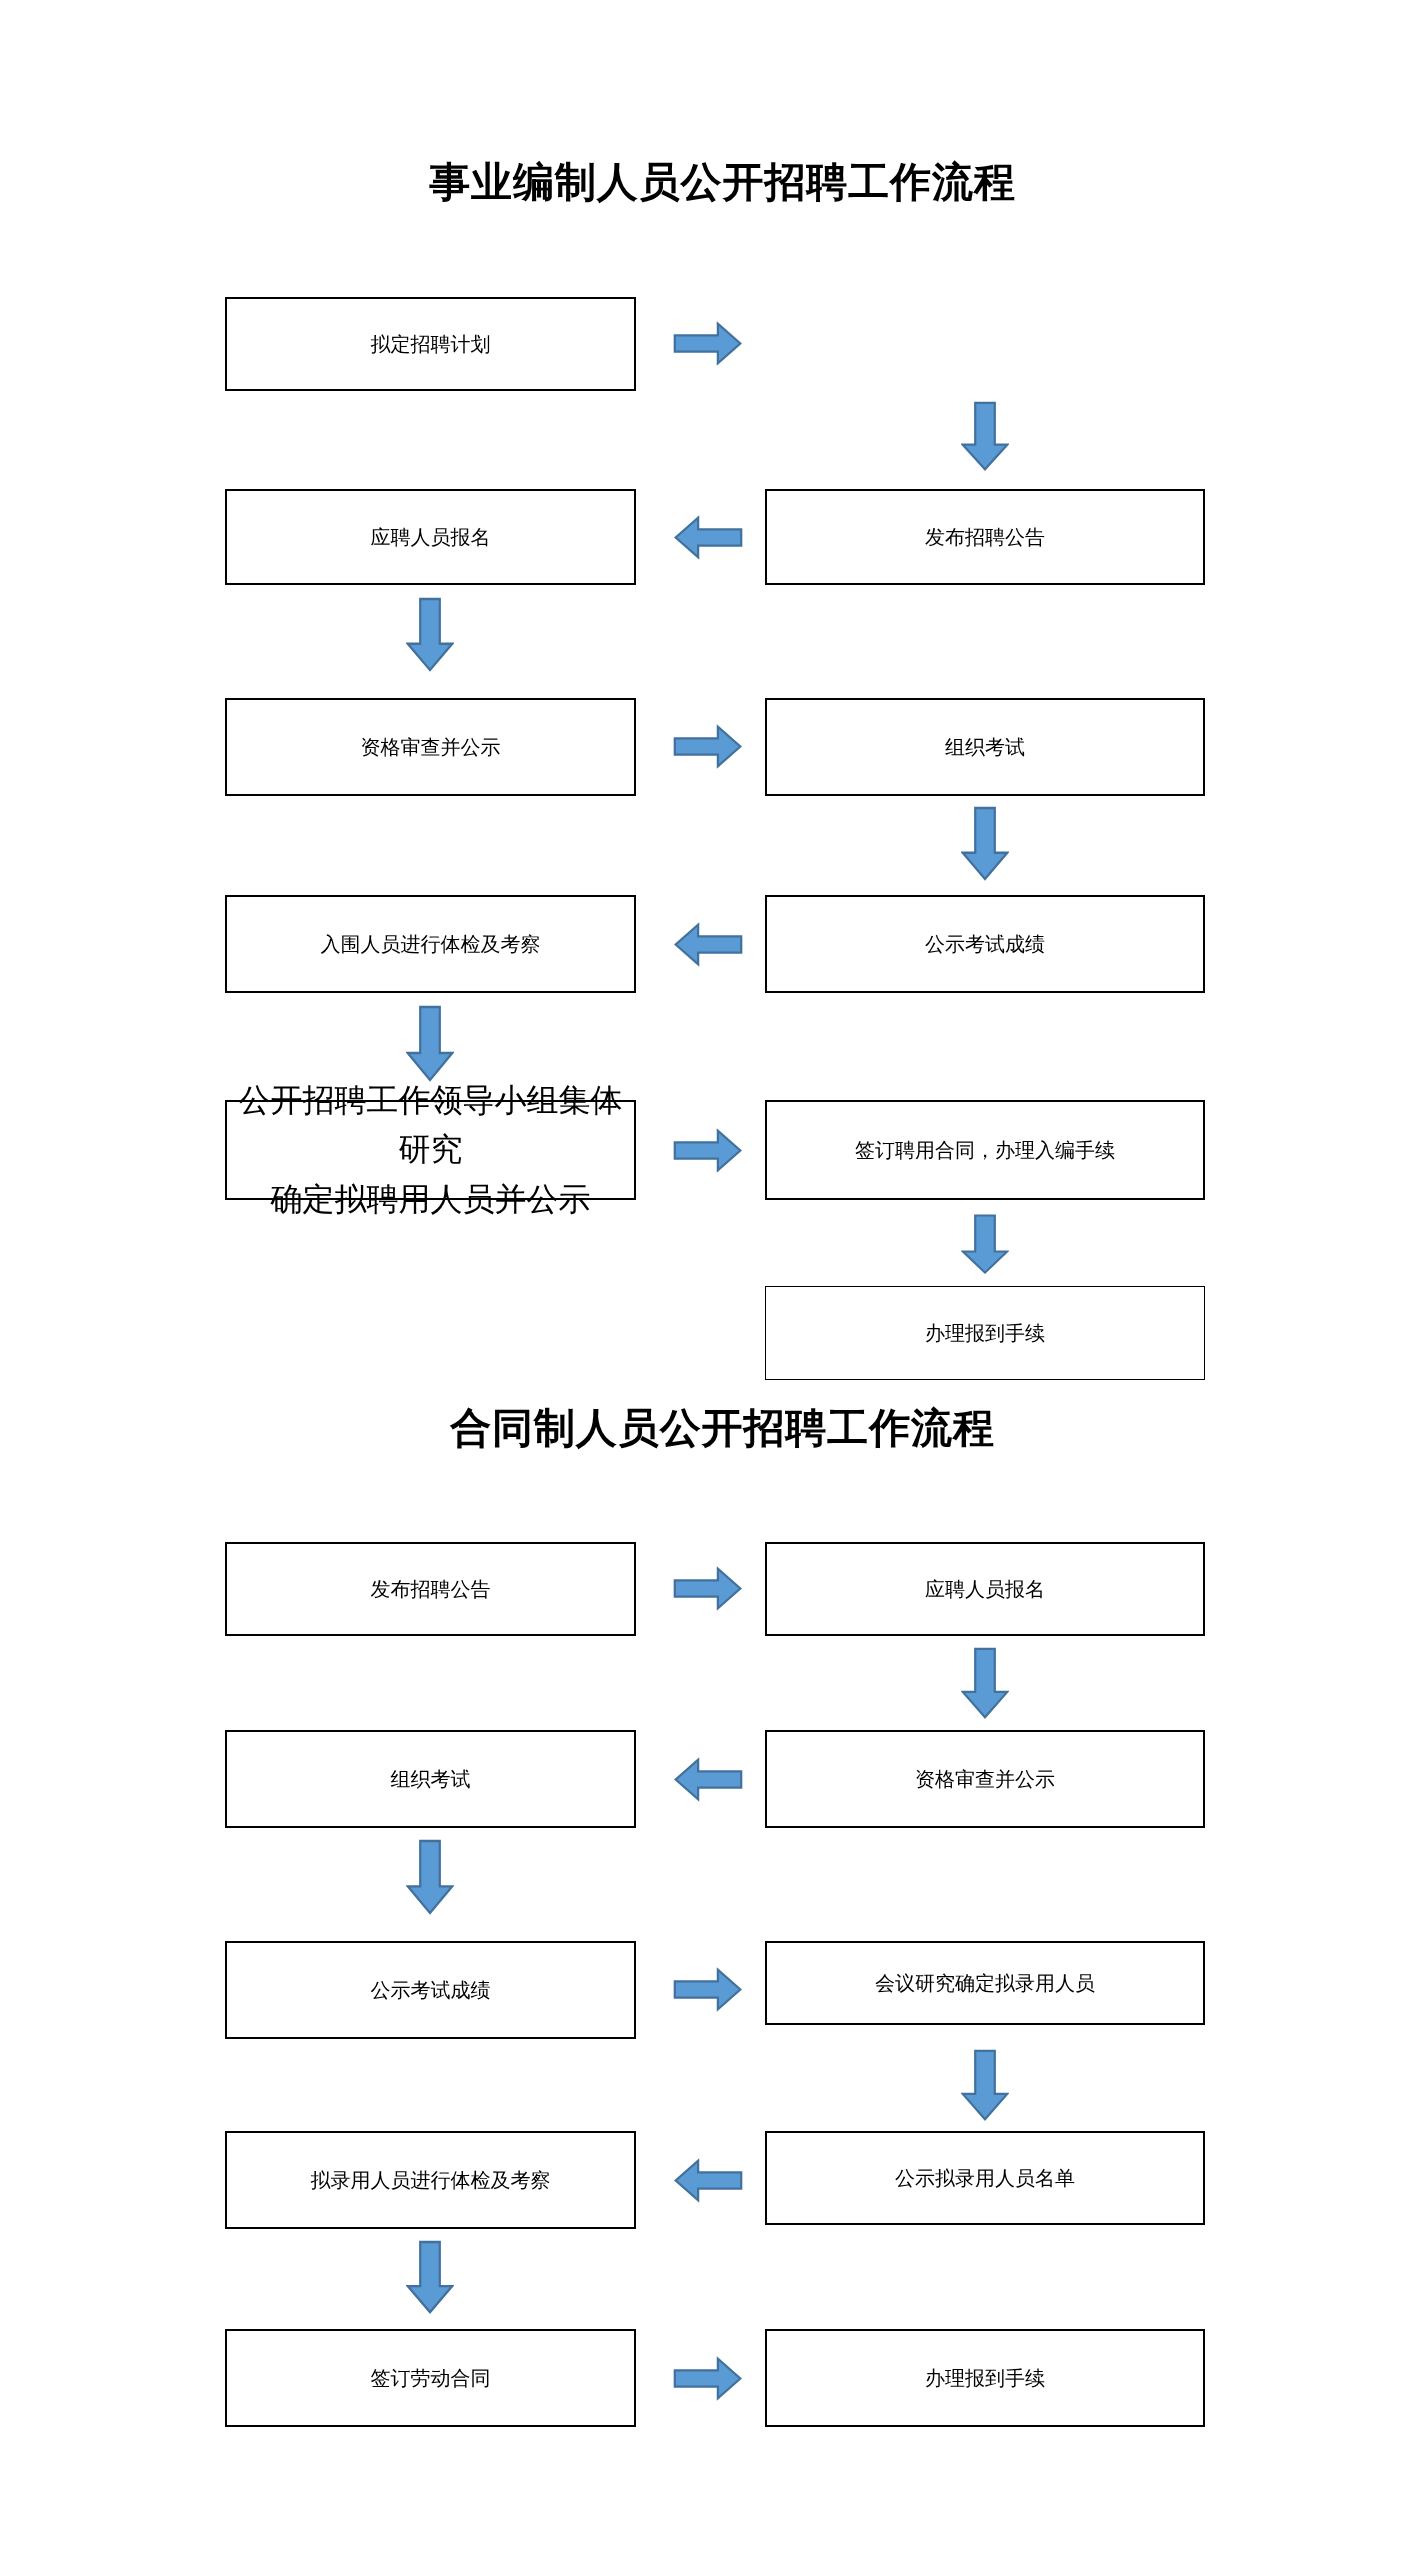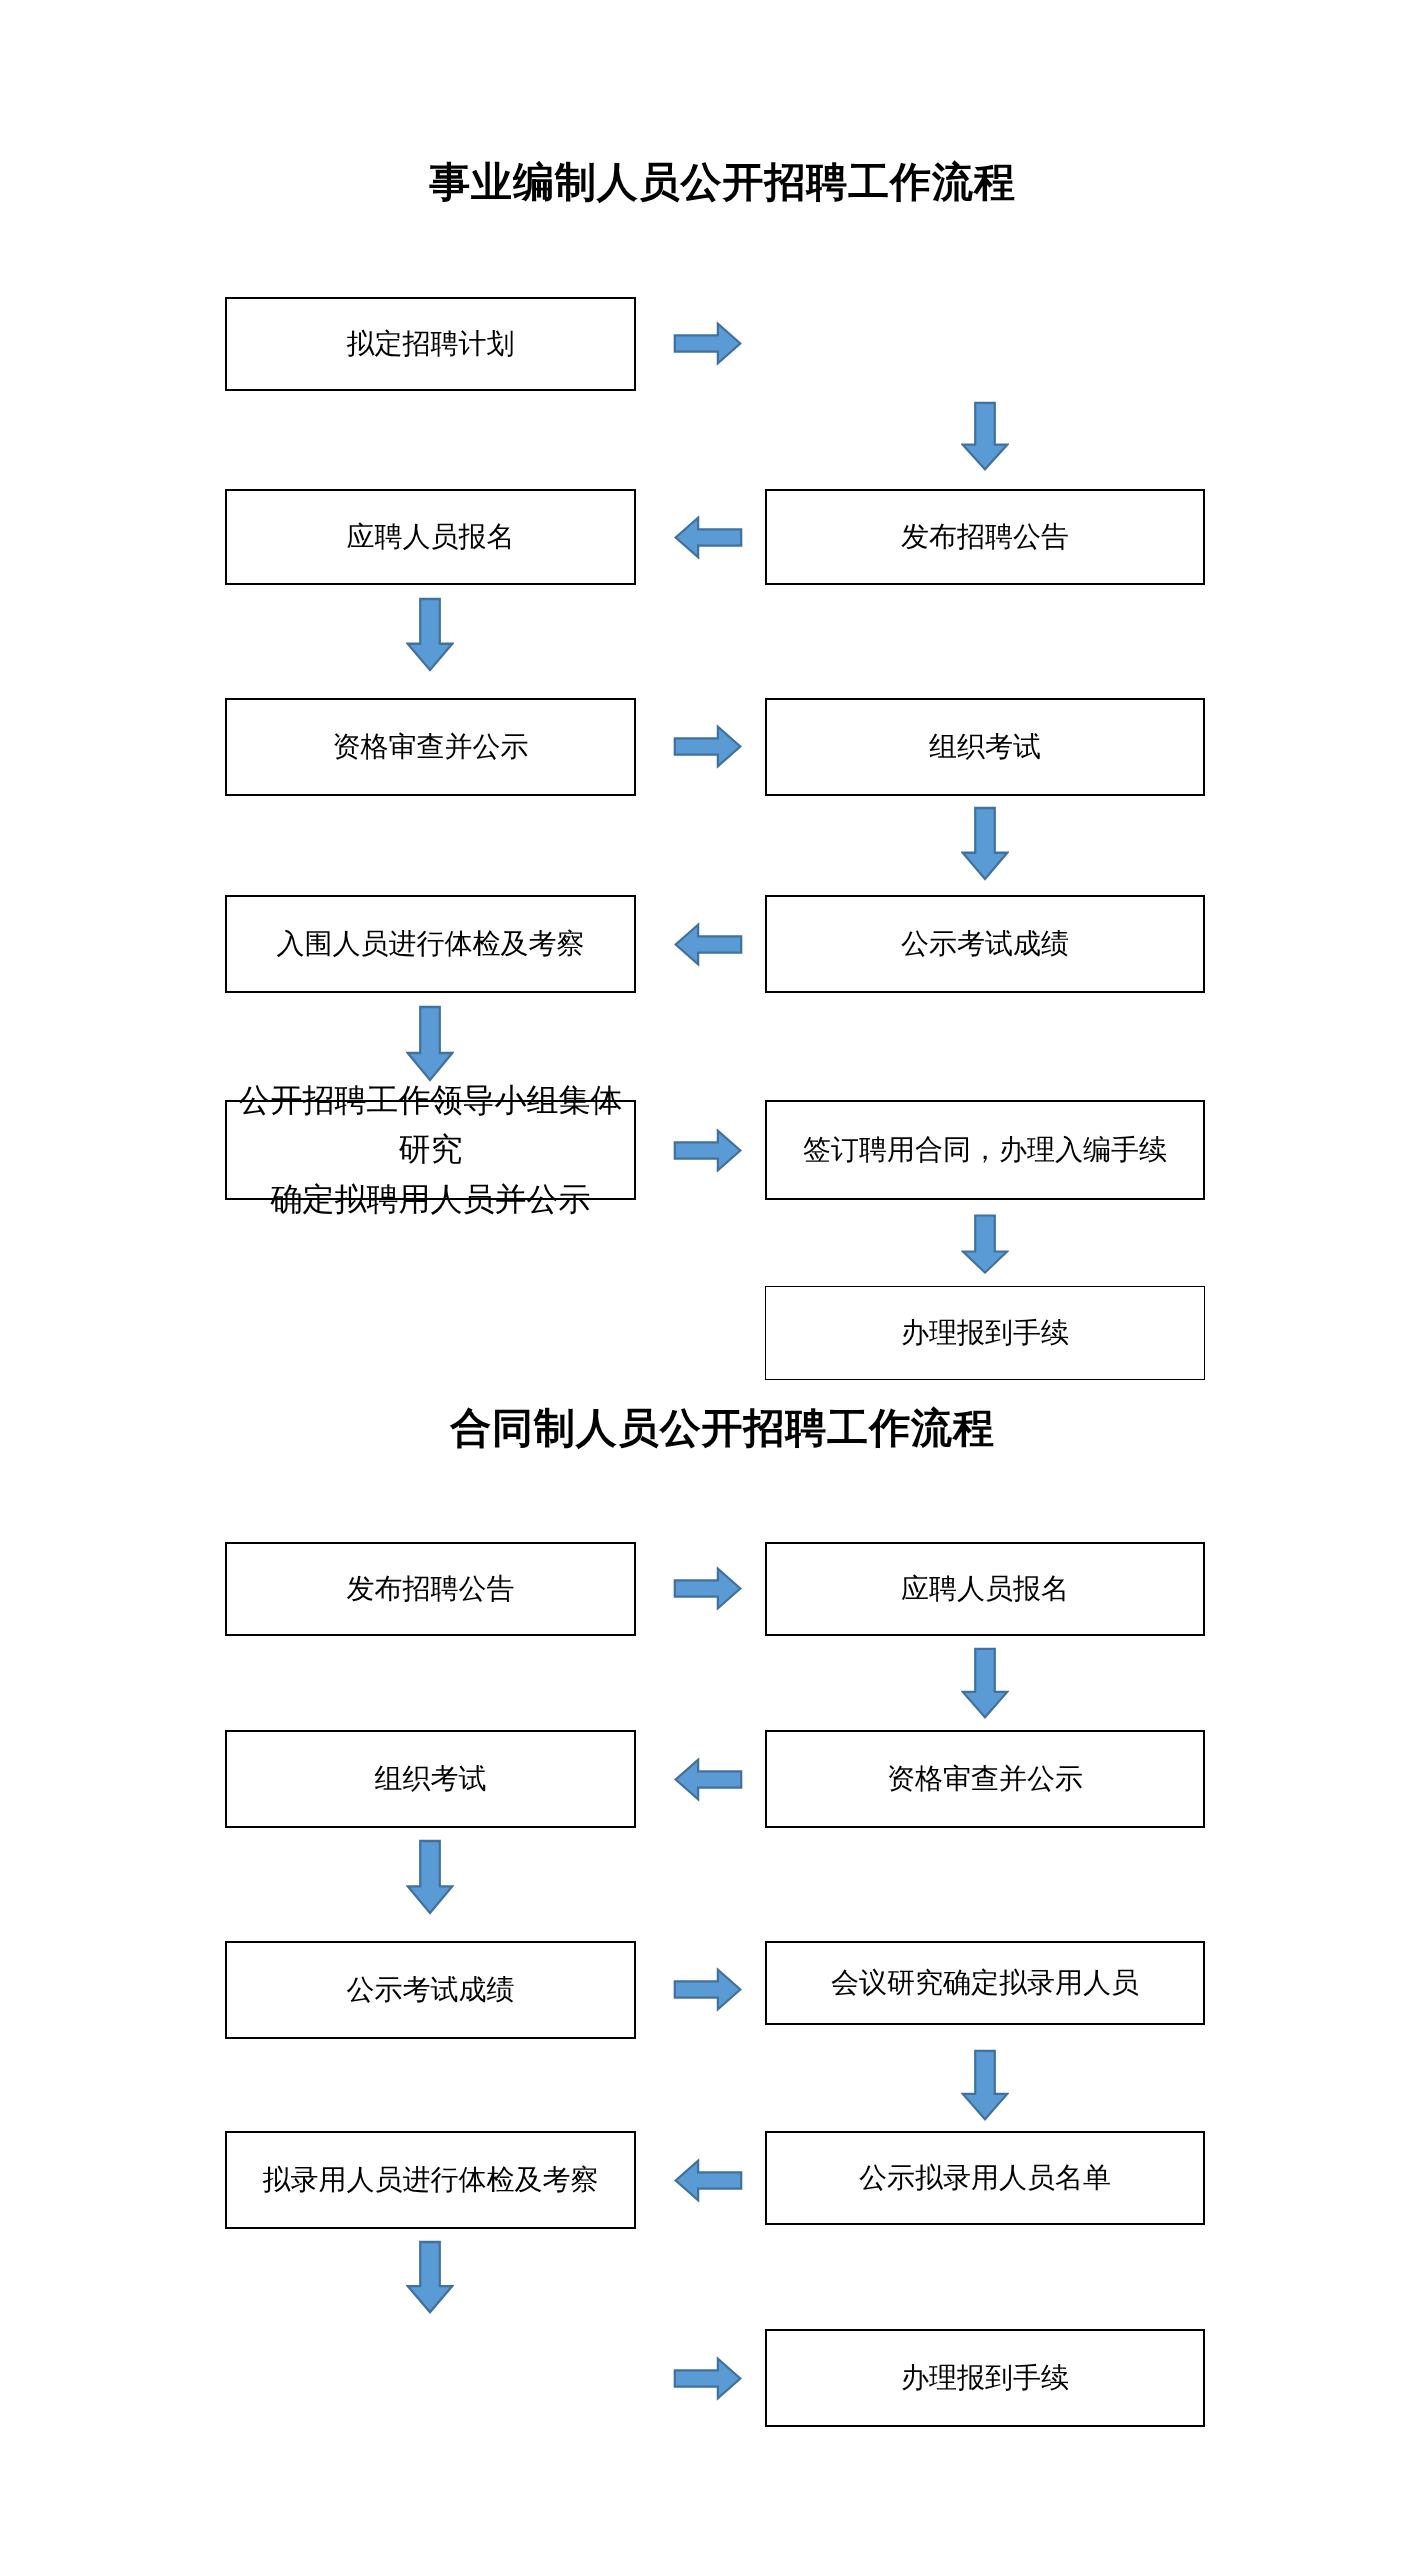--- a/index.html
+++ b/index.html
@@ -33,21 +33,21 @@
   .box {
     position: absolute;
     box-sizing: border-box;
     background: #ffffff;
     border: 2.7px solid var(--box-border);
     display: flex;
     flex-direction: column;
     align-items: center;
     justify-content: center;
     text-align: center;
-    font-size: 28px;
+    font-size: 20px;
     line-height: 1.55;
   }
   .box.thin { border-width: 1.8px; }
   .colL { left: 225px; width: 411px; }
   .colR { left: 765px; width: 440px; }
   .arrow { position: absolute; display: block; }
   .arrow polygon {
     fill: var(--arrow-fill);
     stroke: var(--arrow-stroke);
     stroke-width: 2.5;
@@ -175,20 +175,23 @@
   <svg class="arrow" style="left:673px;top:2158px" width="70" height="45" viewBox="0 0 78 50">
     <polygon points="76,16 28,16 28,3 3,25 28,47 28,34 76,34"></polygon>
   </svg>
   <div class="box colR" style="top:2131px;height:94px">
     <span>公示拟录用人员名单</span>
   </div>
   <svg class="arrow" style="left:406px;top:2240px" width="48" height="75" viewBox="0 0 54 78" preserveAspectRatio="none">
     <polygon points="16,2 38,2 38,48 52,48 27,75 2,48 16,48"></polygon>
   </svg>
 
+  <div class="box colL" style="top:2329px;height:98px">
+    <span>签订劳动合同</span>
+  </div>
   <svg class="arrow" style="left:673px;top:2356px" width="70" height="45" viewBox="0 0 78 50">
     <polygon points="2,16 50,16 50,3 75,25 50,47 50,34 2,34"></polygon>
   </svg>
   <div class="box colR" style="top:2329px;height:98px">
     <span>办理报到手续</span>
   </div>
 
 </div>
 
 

